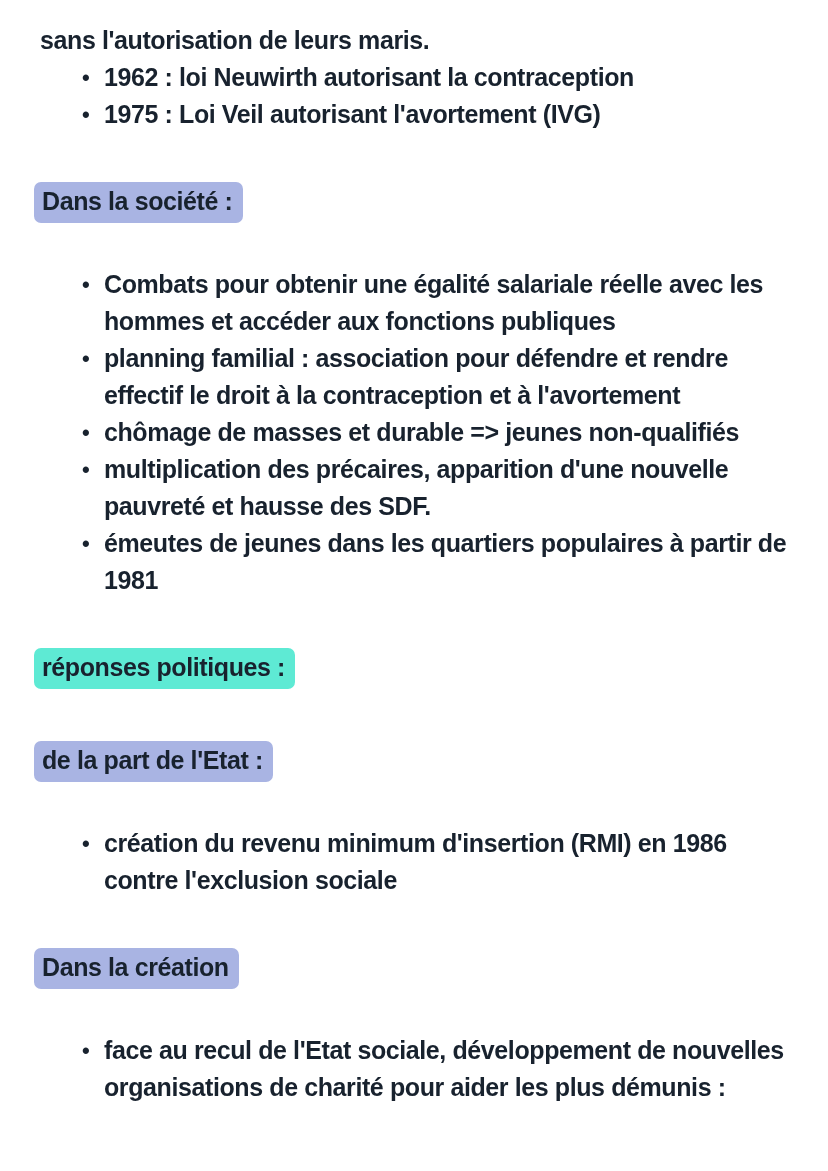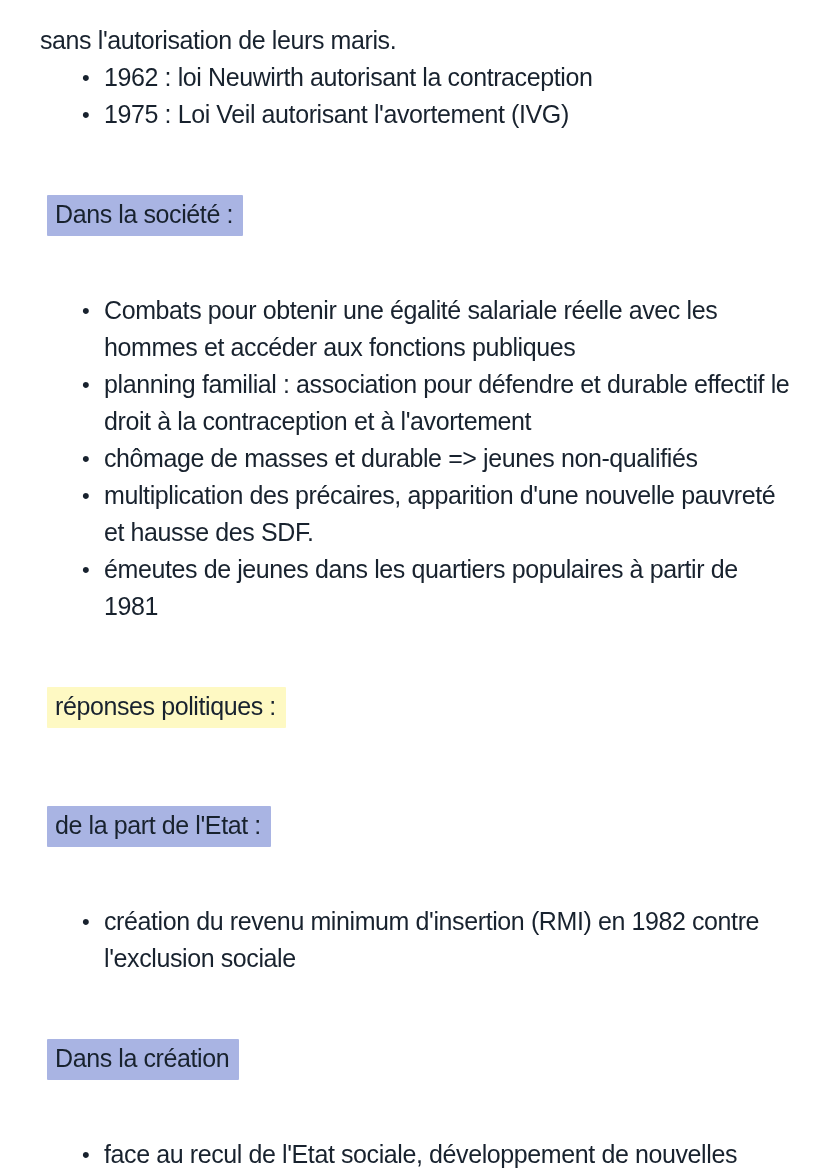--- a/index.html
+++ b/index.html
@@ -11,21 +11,21 @@
     overflow: hidden;
     font-family: "Liberation Sans", "DejaVu Sans", sans-serif;
   }
 
   .page {
     width: 828px;
     height: 913px;
     padding: 22px 22px 0 38px;
     color: #18222e;
     font-size: 25px;
-    font-weight: normal;
+    font-weight: bold;
     letter-spacing: -0.4px;
     line-height: 37px;
   }
 
   .intro-line {
     margin: 0 0 0 2px;
   }
 
   ul.bullets {
     list-style: none;
@@ -44,23 +44,23 @@
   }
 
   ul.bullets .bullet-text {
     flex: 1 1 auto;
     max-width: 692px;
   }
 
   .section-heading {
     display: inline-block;
     background: #a9b4e3;
-    border-radius: 1px;
+    border-radius: 7px;
     padding: 1px 10px 3px 8px;
-    margin: 16px;
+    margin: 3px;
   }
 
   .heading-row {
     margin: 46px 0 40px -7px;
   }
 
   .heading-row.tight-bottom {
     margin-bottom: 38px;
   }
 </style>
@@ -86,52 +86,52 @@
     <span class="section-heading" style="background: rgb(169, 180, 227);">Dans la société :</span>
   </div>
 
   <ul class="bullets">
     <li>
       <span class="marker">•</span>
       <span class="bullet-text">Combats pour obtenir une égalité salariale réelle avec les hommes et accéder aux fonctions publiques</span>
     </li>
     <li>
       <span class="marker">•</span>
-      <span class="bullet-text">planning familial : association pour défendre et durable effectif le droit à la contraception et à l'avortement</span>
+      <span class="bullet-text">planning familial : association pour défendre et rendre effectif le droit à la contraception et à l'avortement</span>
     </li>
   </ul>
 
 
   <ul class="bullets">
     <li>
       <span class="marker">•</span>
       <span class="bullet-text">chômage de masses et durable =&gt; jeunes non-qualifiés</span>
     </li>
     <li>
       <span class="marker">•</span>
       <span class="bullet-text">multiplication des précaires, apparition d'une nouvelle pauvreté et hausse des SDF.</span>
     </li>
     <li>
       <span class="marker">•</span>
       <span class="bullet-text">émeutes de jeunes dans les quartiers populaires à partir de 1981</span>
     </li>
   </ul>
 
   <div class="heading-row tight-bottom">
-    <span class="section-heading" style="background: #fef9c3;">réponses politiques :</span>
+    <span class="section-heading" style="background: #5eead4;">réponses politiques :</span>
   </div>
 
   <div class="heading-row">
     <span class="section-heading" style="background: rgb(169, 180, 227);">de la part de l'Etat :</span>
   </div>
 
   <ul class="bullets">
     <li>
       <span class="marker">•</span>
-      <span class="bullet-text">création du revenu minimum d'insertion (RMI) en 1982 contre l'exclusion sociale</span>
+      <span class="bullet-text">création du revenu minimum d'insertion (RMI) en 1986 contre l'exclusion sociale</span>
     </li>
   </ul>
 
   <div class="heading-row">
     <span class="section-heading" style="background: rgb(169, 180, 227);">Dans la création</span>
   </div>
 
   <ul class="bullets">
     <li>
       <span class="marker">•</span>

